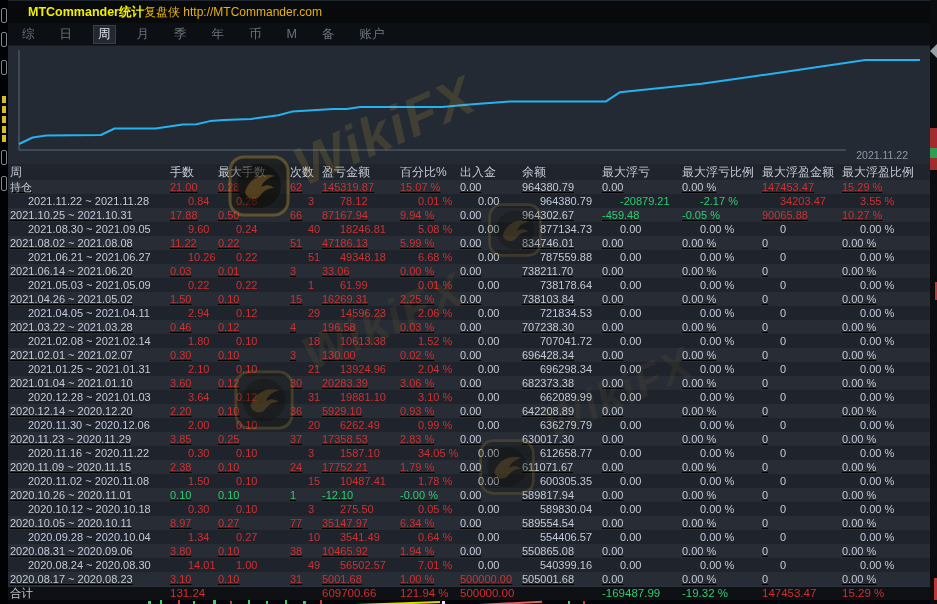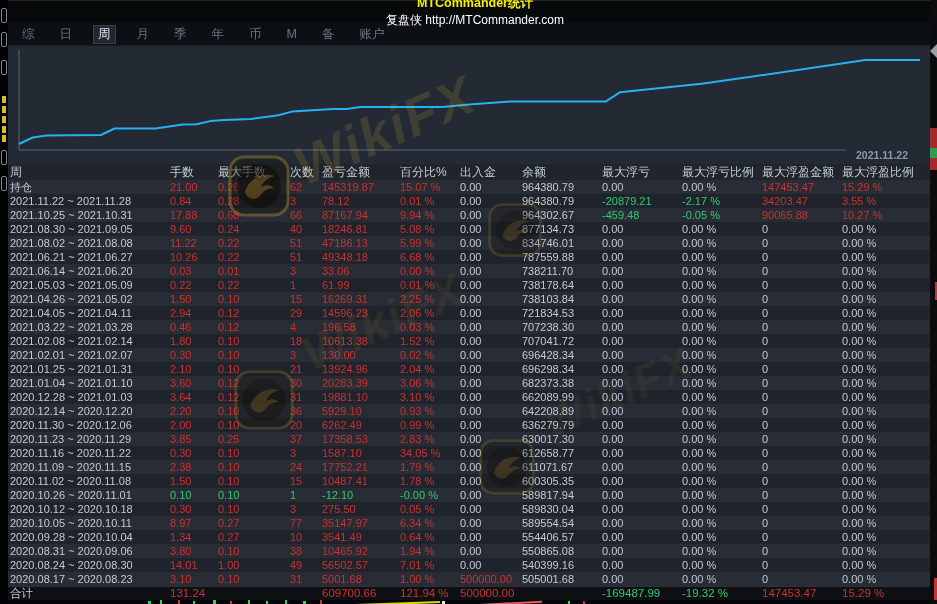--- a/index.html
+++ b/index.html
@@ -12,41 +12,41 @@
   
   .left-sliver{position:absolute;left:0;top:0;width:8px;height:604px;background:#010203;z-index:20;}
   .ls-box{position:absolute;left:1px;width:4px;height:13px;border:1px solid #80868f;border-radius:2px;}
   .ls-dash{position:absolute;left:2px;width:4px;height:7px;background:#d8bc25;}
   .right-sliver{position:absolute;right:0;top:0;width:7px;height:604px;background:#0a0c0e;z-index:20;}
   .rs-tri{position:absolute;top:44px;right:0;width:0;height:0;
     border-top:7px solid transparent;border-bottom:7px solid transparent;border-right:7px solid #9aa0a8;}
   .rs-mark{position:absolute;right:0;width:7px;}
   
   .window{position:absolute;left:8px;right:7px;top:0;bottom:0;background:#14171d;border-top:1px solid #20262e;}
-  .titlebar{height:22px;display:flex;justify-content:center;align-items:center;
-    padding:0 8px 0 20px;background:#07090b;box-sizing:border-box;flex-direction:column;}
+  .titlebar{height:22px;display:flex;justify-content:flex-start;align-items:center;
+    padding:0 8px 0 20px;background:#07090b;box-sizing:border-box;}
   .title{color:#f2ef00;font-weight:bold;font-size:12.5px;}
-  .brand{color:#ffffff;font-size:12px;cursor:pointer;}
+  .brand{color:#eab308;font-size:12px;cursor:pointer;}
   .menubar{height:22px;display:flex;align-items:center;gap:17px;padding-left:10px;
     background:#0c0f13;font-size:12.5px;color:#6d727c;}
   .menu-item{cursor:pointer;padding:1px 4px;}
   .menu-item.active{background:#23272f;border:1px solid #3a404b;color:#e2e6ed;padding:0 4px;}
   
   .chart{position:relative;height:118px;background:#232a34;border-top:1px solid #1a1e24;}
   .chart svg{position:absolute;left:0;top:0;}
   .axis-label{position:absolute;top:103px;font-size:10.5px;color:#8f98a6;}
   .axis-label.start{left:17px;margin-top:28px;}
-  .axis-label.end{right:22px;font-weight:bold;}
+  .axis-label.end{right:22px;}
   
   .table{position:relative;background:#20242c;}
   .trow,.thead{display:grid;grid-template-columns:160px 48px 72px 32px 78px 60px 62px 80px 80px 80px 80px 1fr;}
   .thead{height:16px;line-height:16px;font-size:12px;background:#20242c;}
   .trow{height:14px;line-height:14px;font-size:11px;}
-  .trow.light{background:#272c35;}
-  .trow.dark{background:#1f242c;}
+  .trow.light{background:#272c35;text-decoration:underline;}
+  .trow.dark{background:#1f242c;margin-left:18px;}
   .trow.total{background:#0e1014;border-top:1px solid #2b313c;height:13px;line-height:13px;font-size:11.5px;}
   .cell{padding-left:2px;white-space:nowrap;overflow:visible;}
   .c-w{color:#c3cad5;}
   .c-r{color:#cf3030;}
   .c-g{color:#2ecc71;}
   
   .bottom-strip{position:relative;height:6px;background:#04050a;overflow:hidden;}
   .bs-mark{position:absolute;}
   
   .wm{position:absolute;pointer-events:none;z-index:10;}
@@ -164,21 +164,21 @@
           <span class="cell c-w">0.00</span>
           <span class="cell c-w">964380.79</span>
           <span class="cell c-g">-20879.21</span>
           <span class="cell c-g">-2.17 %</span>
           <span class="cell c-r">34203.47</span>
           <span class="cell c-r">3.55 %</span>
         </div>
         <div class="trow light">
           <span class="cell c-w">2021.10.25 ~ 2021.10.31</span>
           <span class="cell c-r">17.88</span>
-          <span class="cell c-r">0.68</span>
+          <span class="cell c-r">0.50</span>
           <span class="cell c-r">66</span>
           <span class="cell c-r">87167.94</span>
           <span class="cell c-r">9.94 %</span>
           <span class="cell c-w">0.00</span>
           <span class="cell c-w">964302.67</span>
           <span class="cell c-g">-459.48</span>
           <span class="cell c-g">-0.05 %</span>
           <span class="cell c-r">90065.88</span>
           <span class="cell c-r">10.27 %</span>
         </div>

